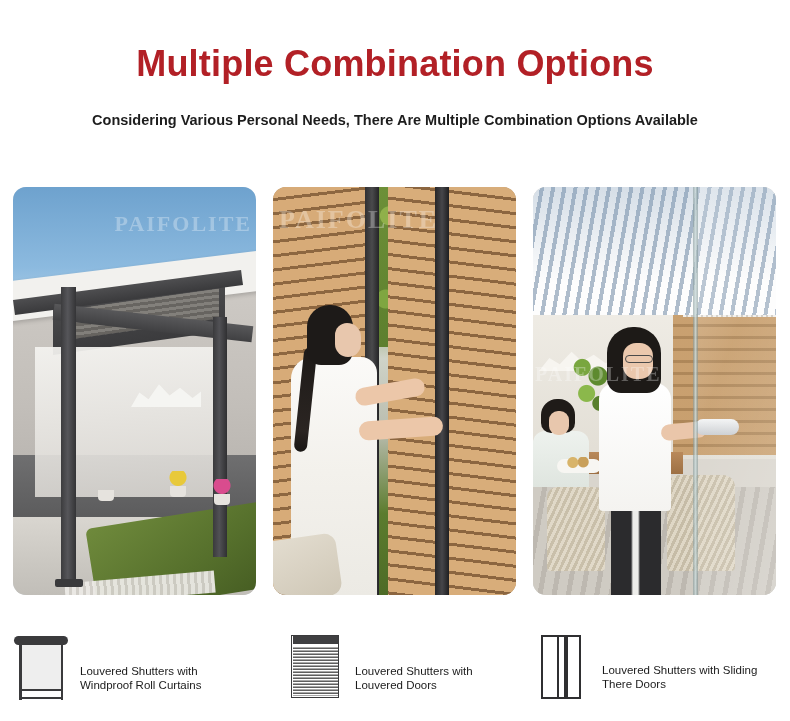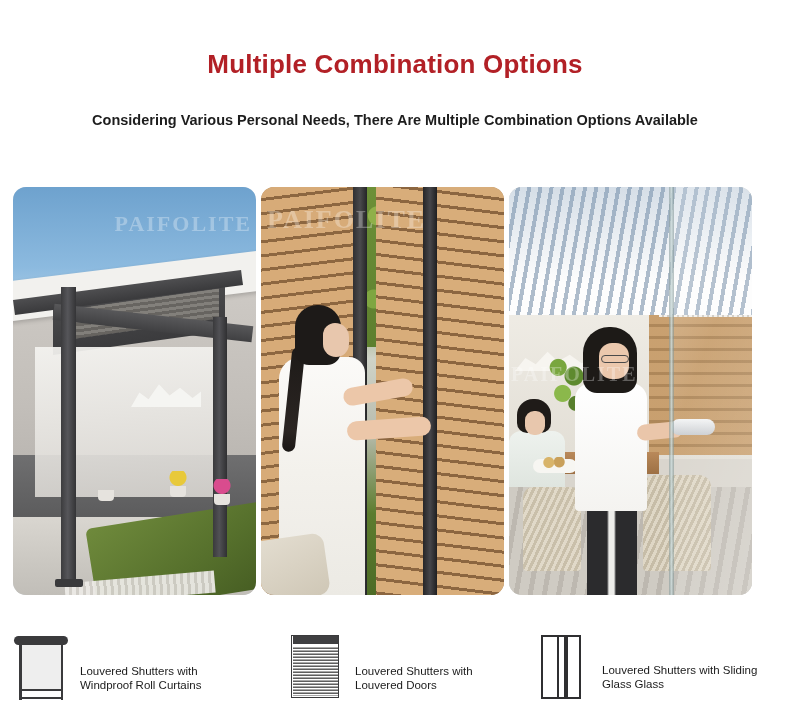--- a/index.html
+++ b/index.html
@@ -20,21 +20,21 @@
   }
 
   
   .heading-block {
     width: 790px;
     padding-top: 44px;
     text-align: center;
   }
 
   .main-title {
-    font-size: 26px;
+    font-size: 36px;
     font-weight: bold;
     color: #B22026;
     letter-spacing: 0.2px;
     line-height: 40px;
   }
 
   .sub-title {
     margin-top: 26px;
     font-size: 14.5px;
     font-weight: bold;
@@ -43,21 +43,21 @@
   }
 
   
   .cards-row {
     position: absolute;
     left: 13px;
     top: 187px;
     width: 764px;
     height: 408px;
     display: flex;
-    gap: 5px;
+    gap: 17px;
   }
 
   .photo-card {
     position: relative;
     width: 243px;
     height: 408px;
     border-radius: 13px;
     overflow: hidden;
     background: #cfd6dc;
   }
@@ -550,17 +550,17 @@
 Louvered Doors</div>
     </div>
 
     <div class="legend-item i3">
       <div class="legend-icon">
         <div class="ic3-frame"></div>
         <div class="ic3-div1"></div>
         <div class="ic3-div2"></div>
       </div>
       <div class="legend-label">Louvered Shutters with Sliding
-Glass Glass</div>
+There Doors</div>
     </div>
   </div>
 
 </div>
 
 </body></html>

